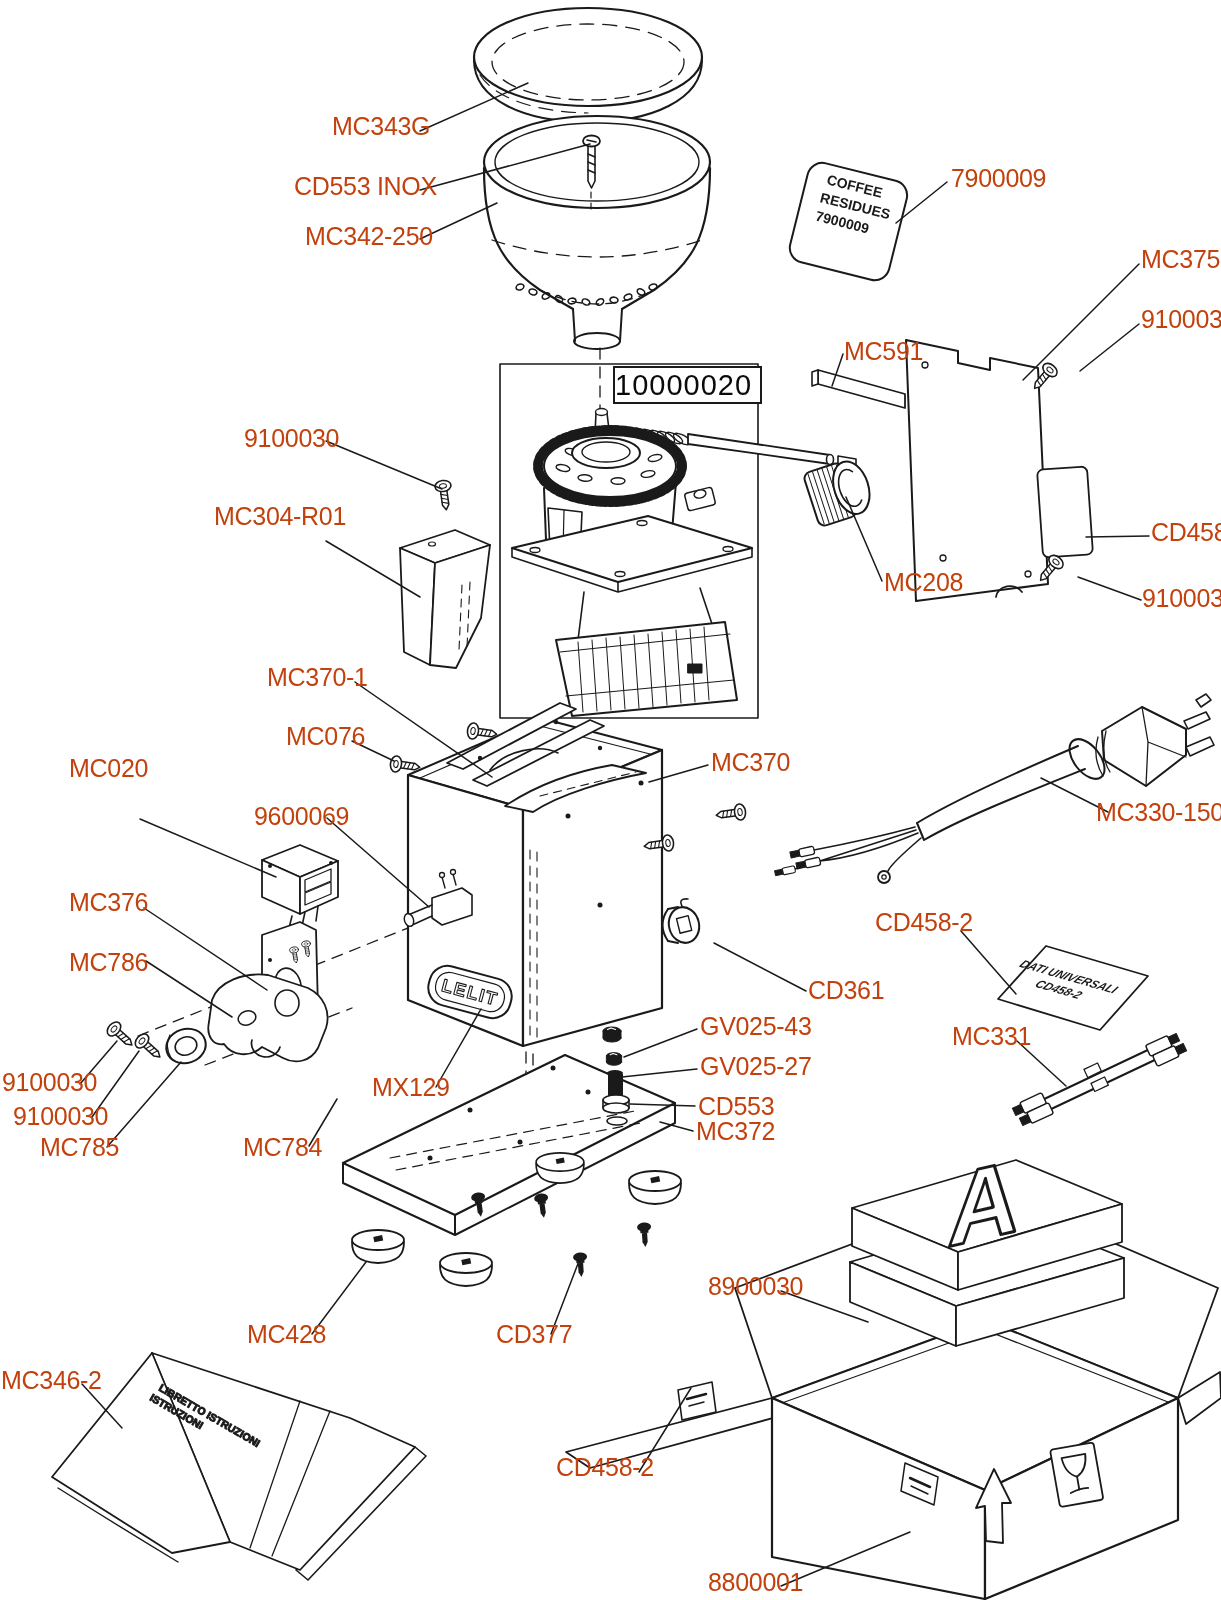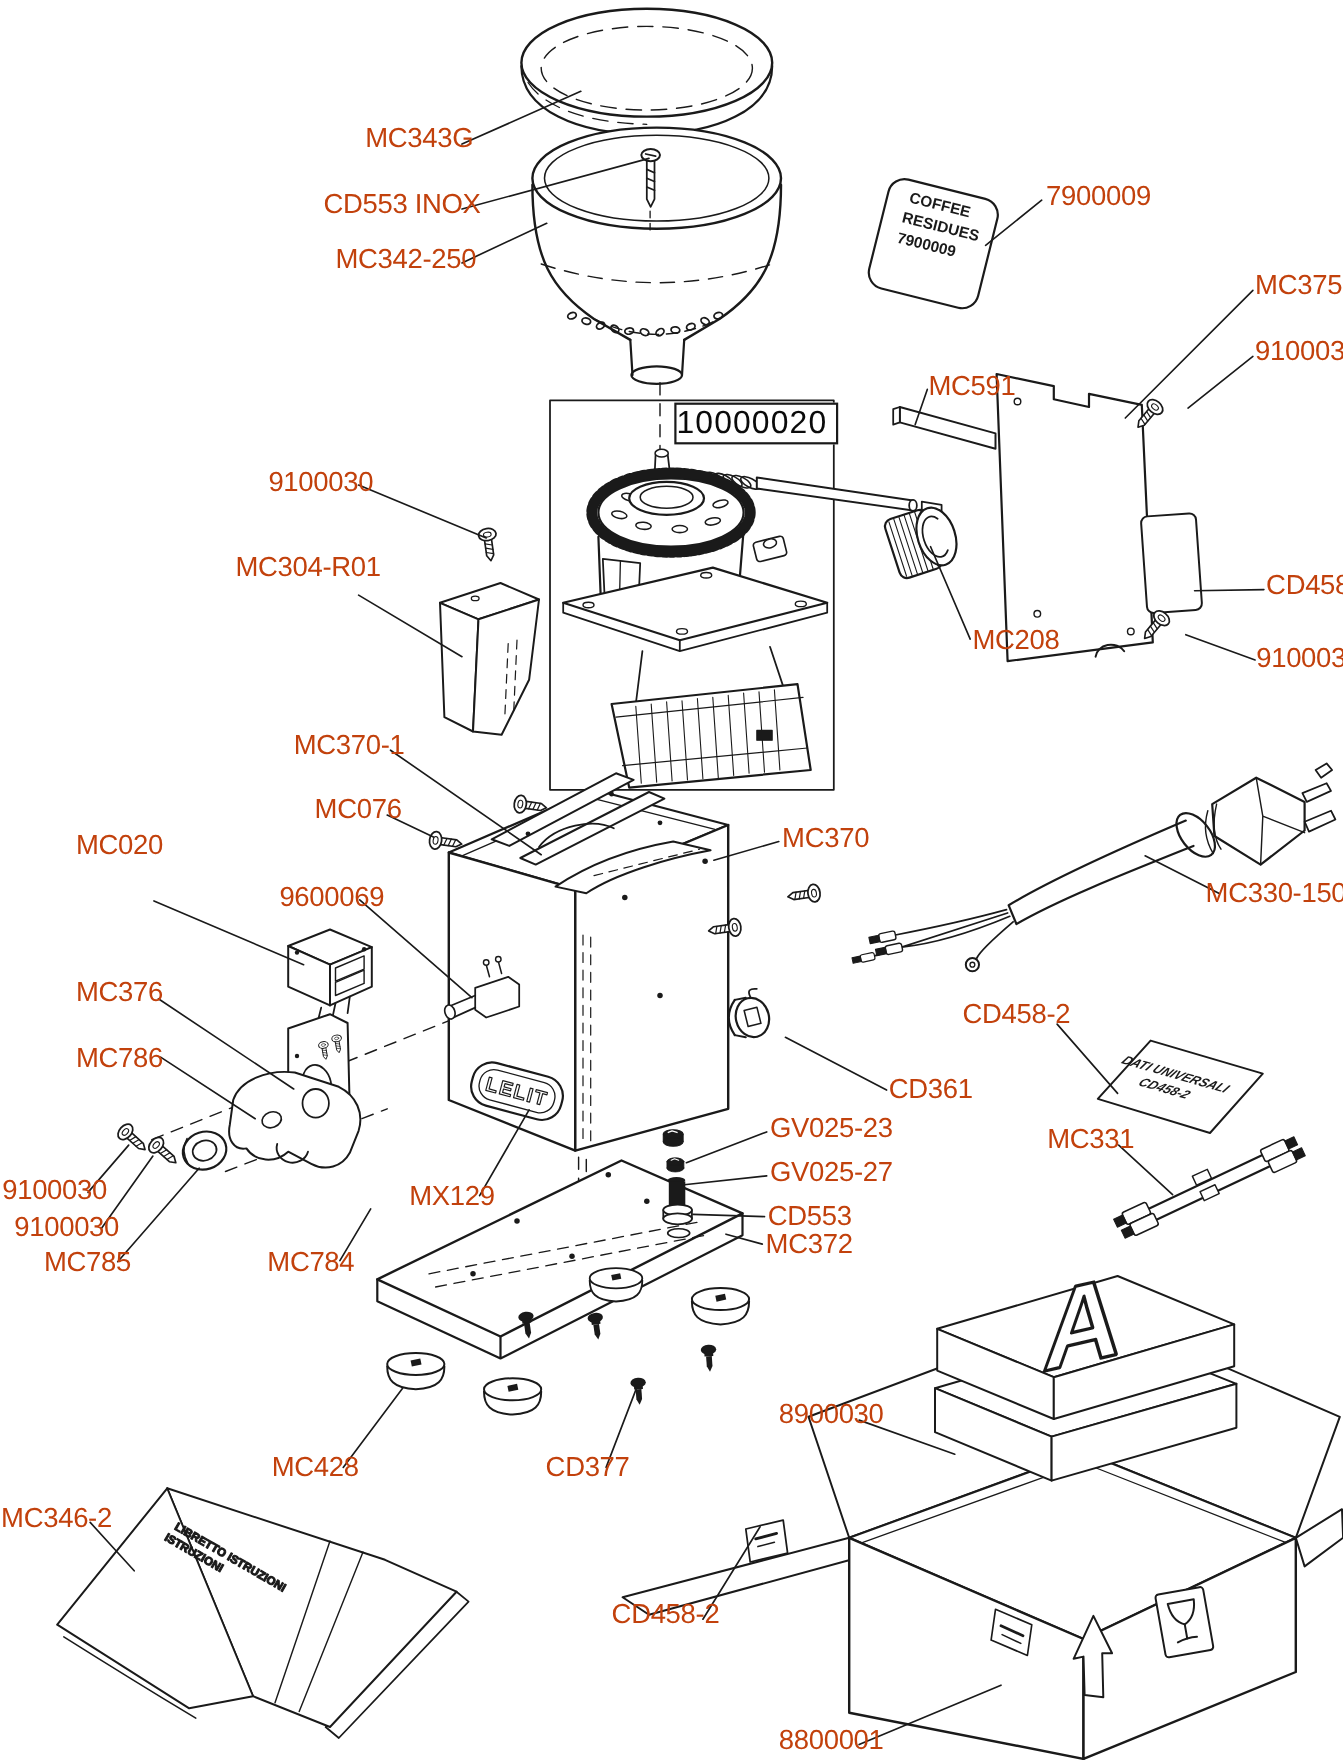--- a/index.html
+++ b/index.html
@@ -488,21 +488,21 @@
   <div class="lbl" style="left:69px;top:754px">MC020</div>
   <div class="lbl" style="left:254px;top:802px">9600069</div>
   <div class="lbl" style="left:69px;top:888px">MC376</div>
   <div class="lbl" style="left:69px;top:948px">MC786</div>
   <div class="lbl" style="left:2px;top:1068px">9100030</div>
   <div class="lbl" style="left:13px;top:1102px">9100030</div>
   <div class="lbl" style="left:40px;top:1133px">MC785</div>
   <div class="lbl" style="left:243px;top:1133px">MC784</div>
   <div class="lbl" style="left:372px;top:1073px">MX129</div>
   <div class="lbl" style="left:808px;top:976px">CD361</div>
-  <div class="lbl" style="left:700px;top:1012px">GV025-23</div>
+  <div class="lbl" style="left:700px;top:1012px">GV025-43</div>
   <div class="lbl" style="left:700px;top:1052px">GV025-27</div>
   <div class="lbl" style="left:698px;top:1092px">CD553</div>
   <div class="lbl" style="left:696px;top:1117px">MC372</div>
   <div class="lbl" style="left:875px;top:908px">CD458-2</div>
   <div class="lbl" style="left:952px;top:1022px">MC331</div>
   <div class="lbl" style="left:247px;top:1320px">MC428</div>
   <div class="lbl" style="left:496px;top:1320px">CD377</div>
   <div class="lbl" style="left:708px;top:1272px">8900030</div>
   <div class="lbl" style="left:1px;top:1366px">MC346-2</div>
   <div class="lbl" style="left:556px;top:1453px">CD458-2</div>

